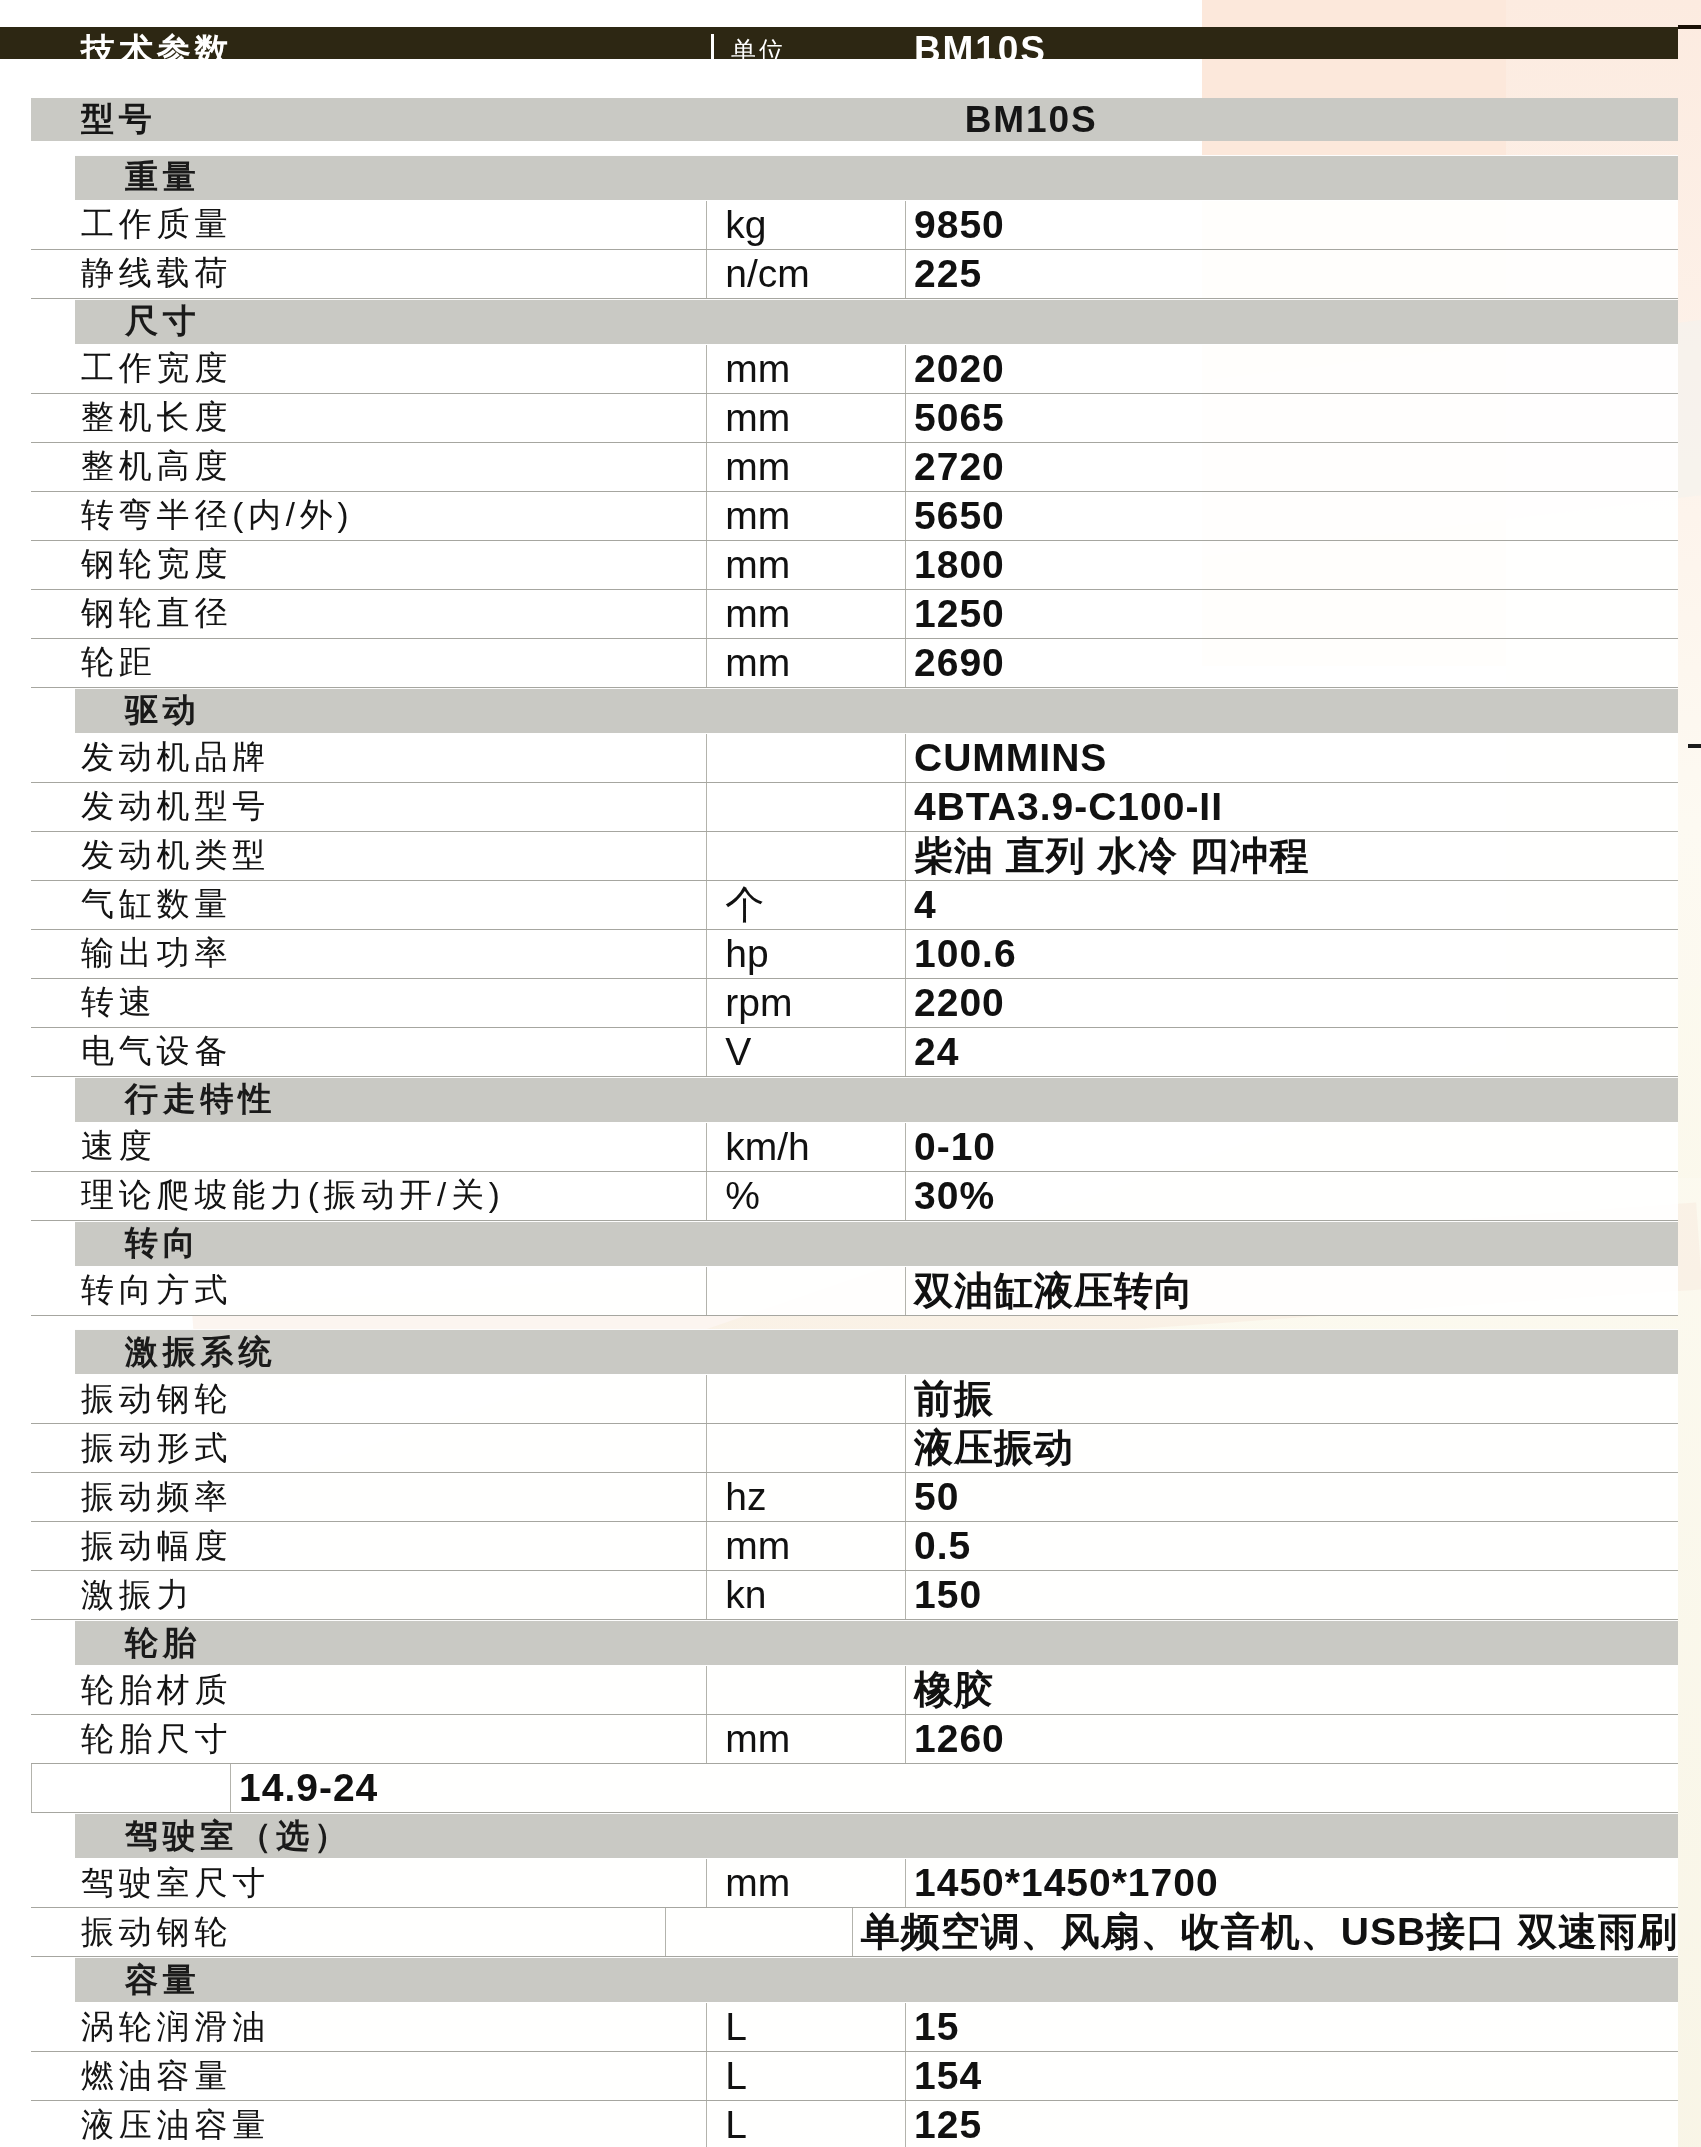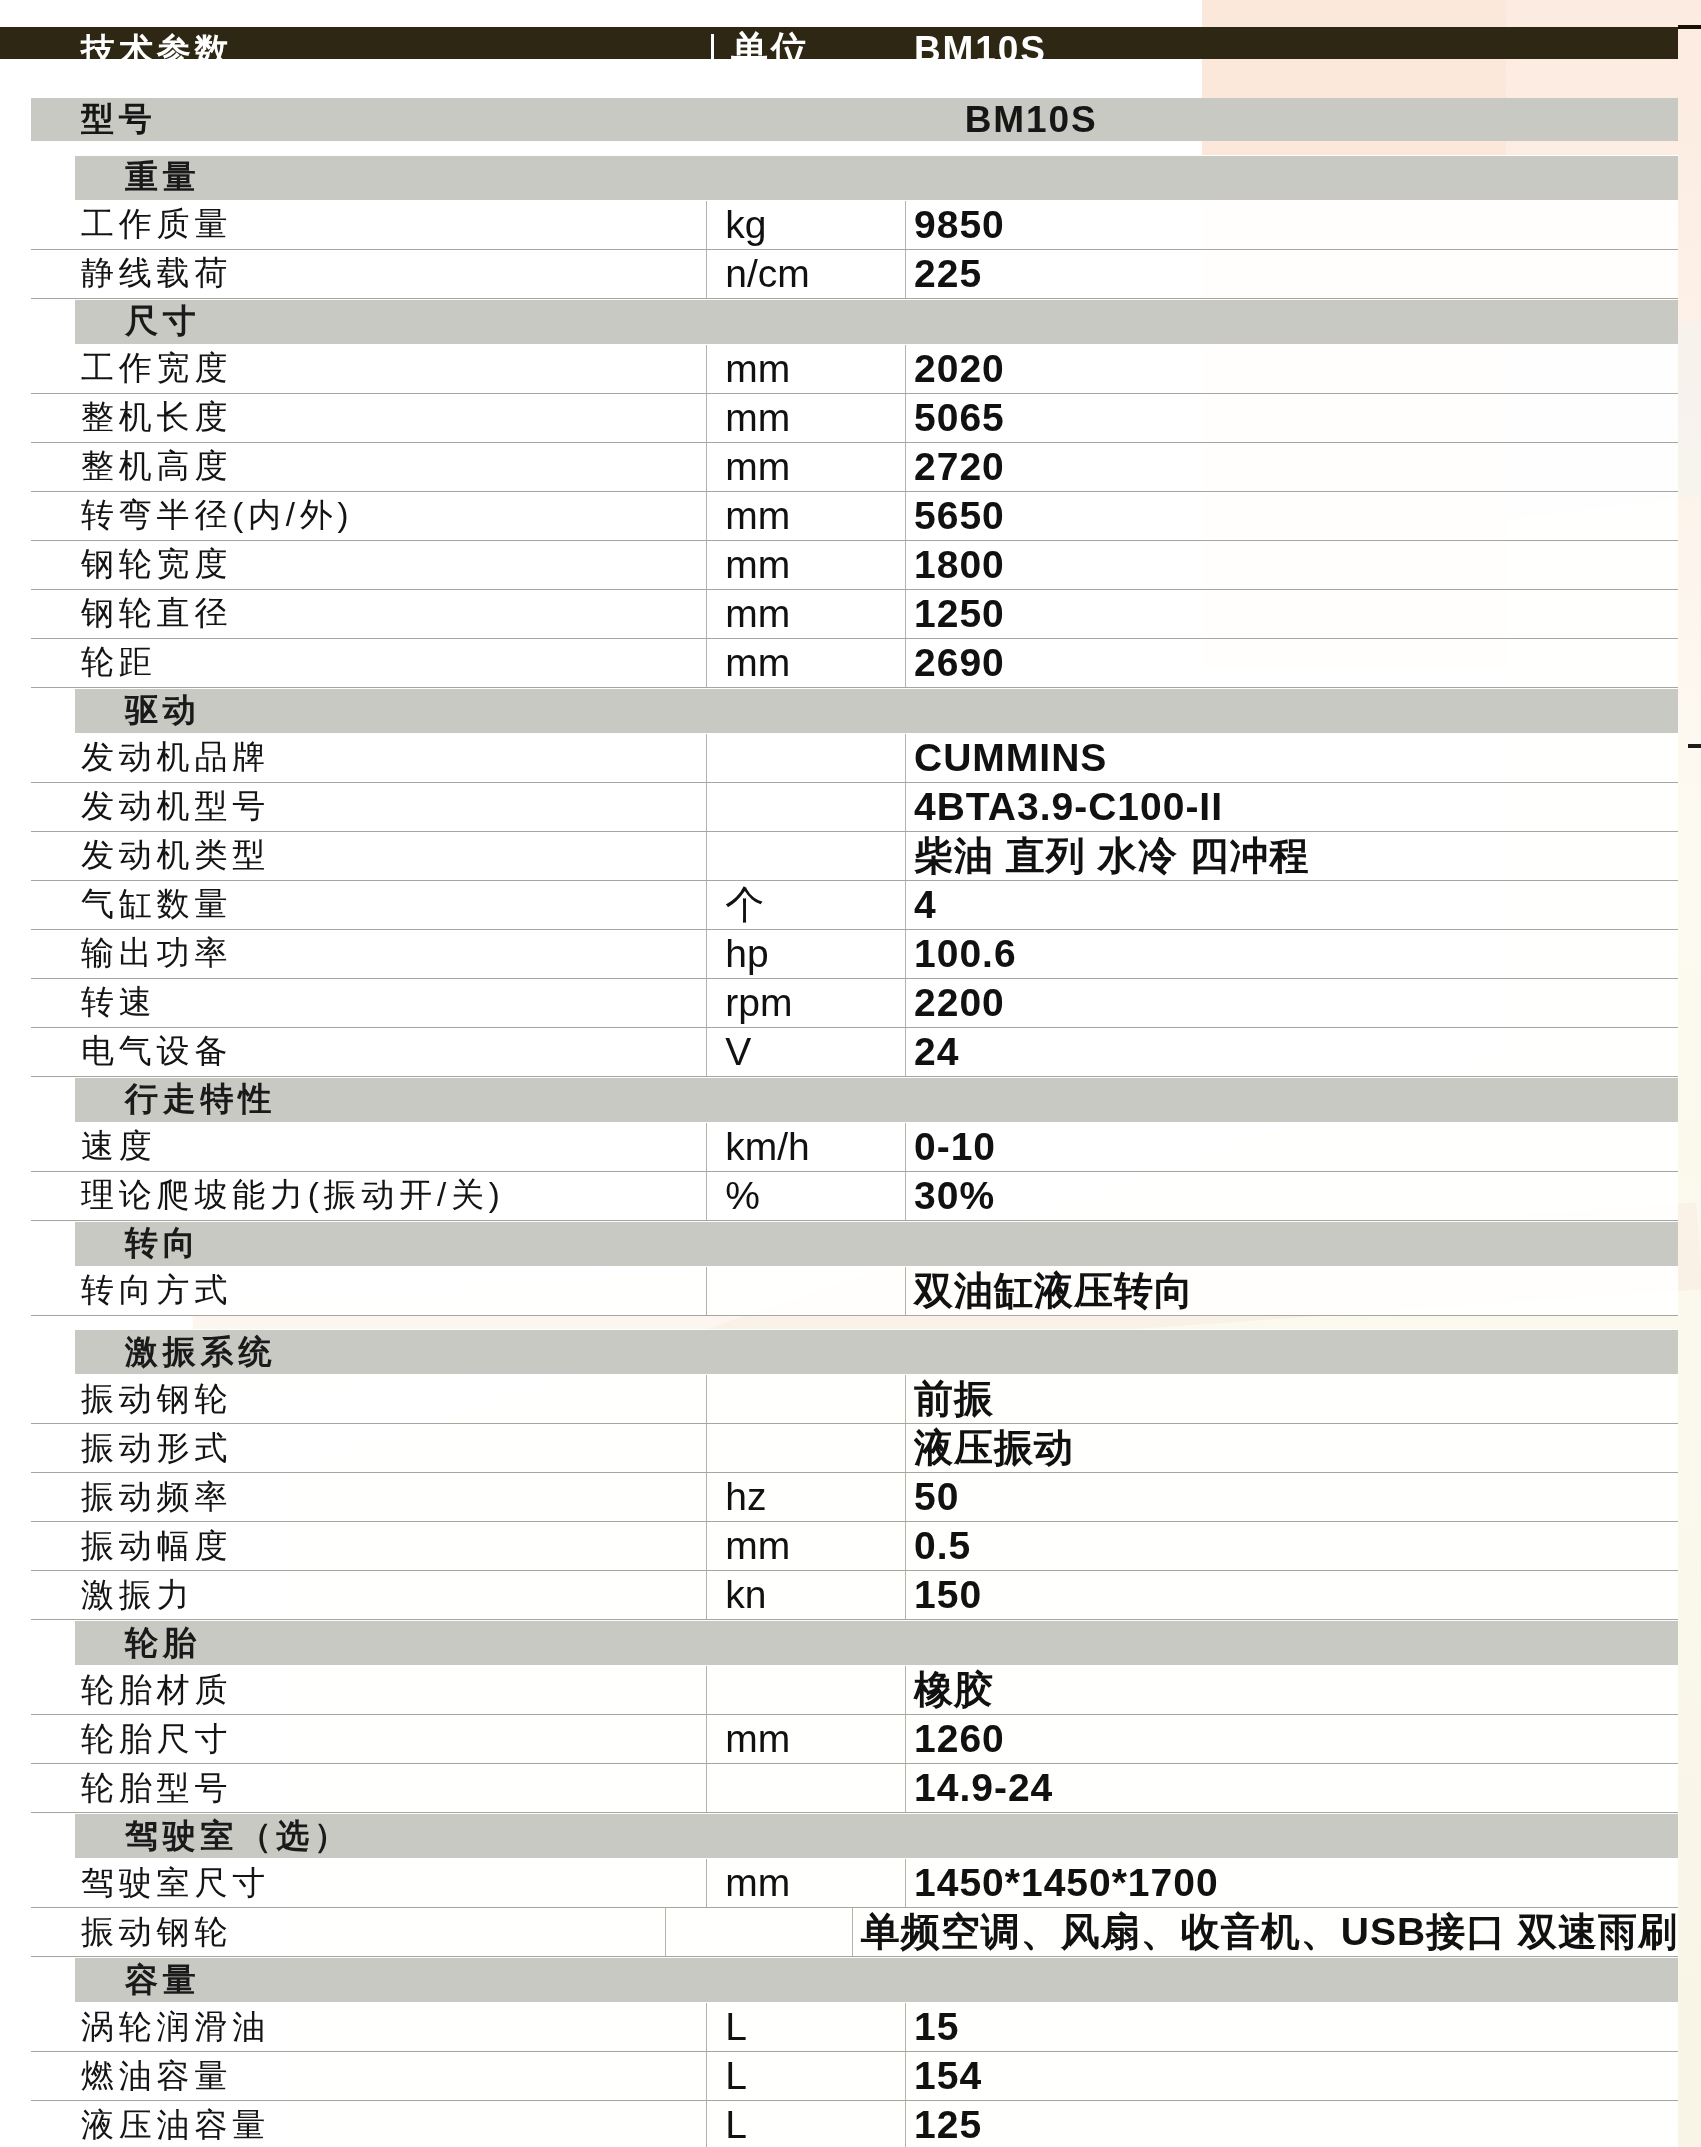--- a/index.html
+++ b/index.html
@@ -49,21 +49,21 @@
   }
   .header-bar .h-title {
     position:absolute; left:81px; top:0; line-height:46px;
     font-size:34px; font-weight:700; letter-spacing:3.9px;
   }
   .header-bar .h-divider {
     position:absolute; left:711px; top:6.8px; width:2.9px; height:33px; background:#ffffff;
   }
   .header-bar .h-unit {
     position:absolute; left:731px; top:0; line-height:46px;
-    font-size:37px; font-weight:700; letter-spacing:2.9px;
+    font-size:25px; font-weight:400; letter-spacing:2.9px;
   }
   .header-bar .h-model {
     position:absolute; left:914px; top:0; line-height:46px;
     font-size:37px; font-weight:700; letter-spacing:1.9px;
   }
 
   
   .tbody {
     position:absolute; left:31px; top:98px; width:1647px; z-index:1;
   }
@@ -282,21 +282,20 @@
         <div class="cell c-label">轮胎材质</div>
         <div class="cell c-unit"></div>
         <div class="cell c-value">橡胶</div>
       </div>
       <div class="spec-row">
         <div class="cell c-label">轮胎尺寸</div>
         <div class="cell c-unit">mm</div>
         <div class="cell c-value">1260</div>
       </div>
       <div class="spec-row">
-        <div class="cell c-label">轮胎型号</div>
         <div class="cell c-unit"></div>
         <div class="cell c-value">14.9-24</div>
       </div>
       <div class="section-row">
         <div class="section-title">驾驶室（选）</div>
       </div>
       <div class="spec-row">
         <div class="cell c-label">驾驶室尺寸</div>
         <div class="cell c-unit">mm</div>
         <div class="cell c-value">1450*1450*1700</div>

